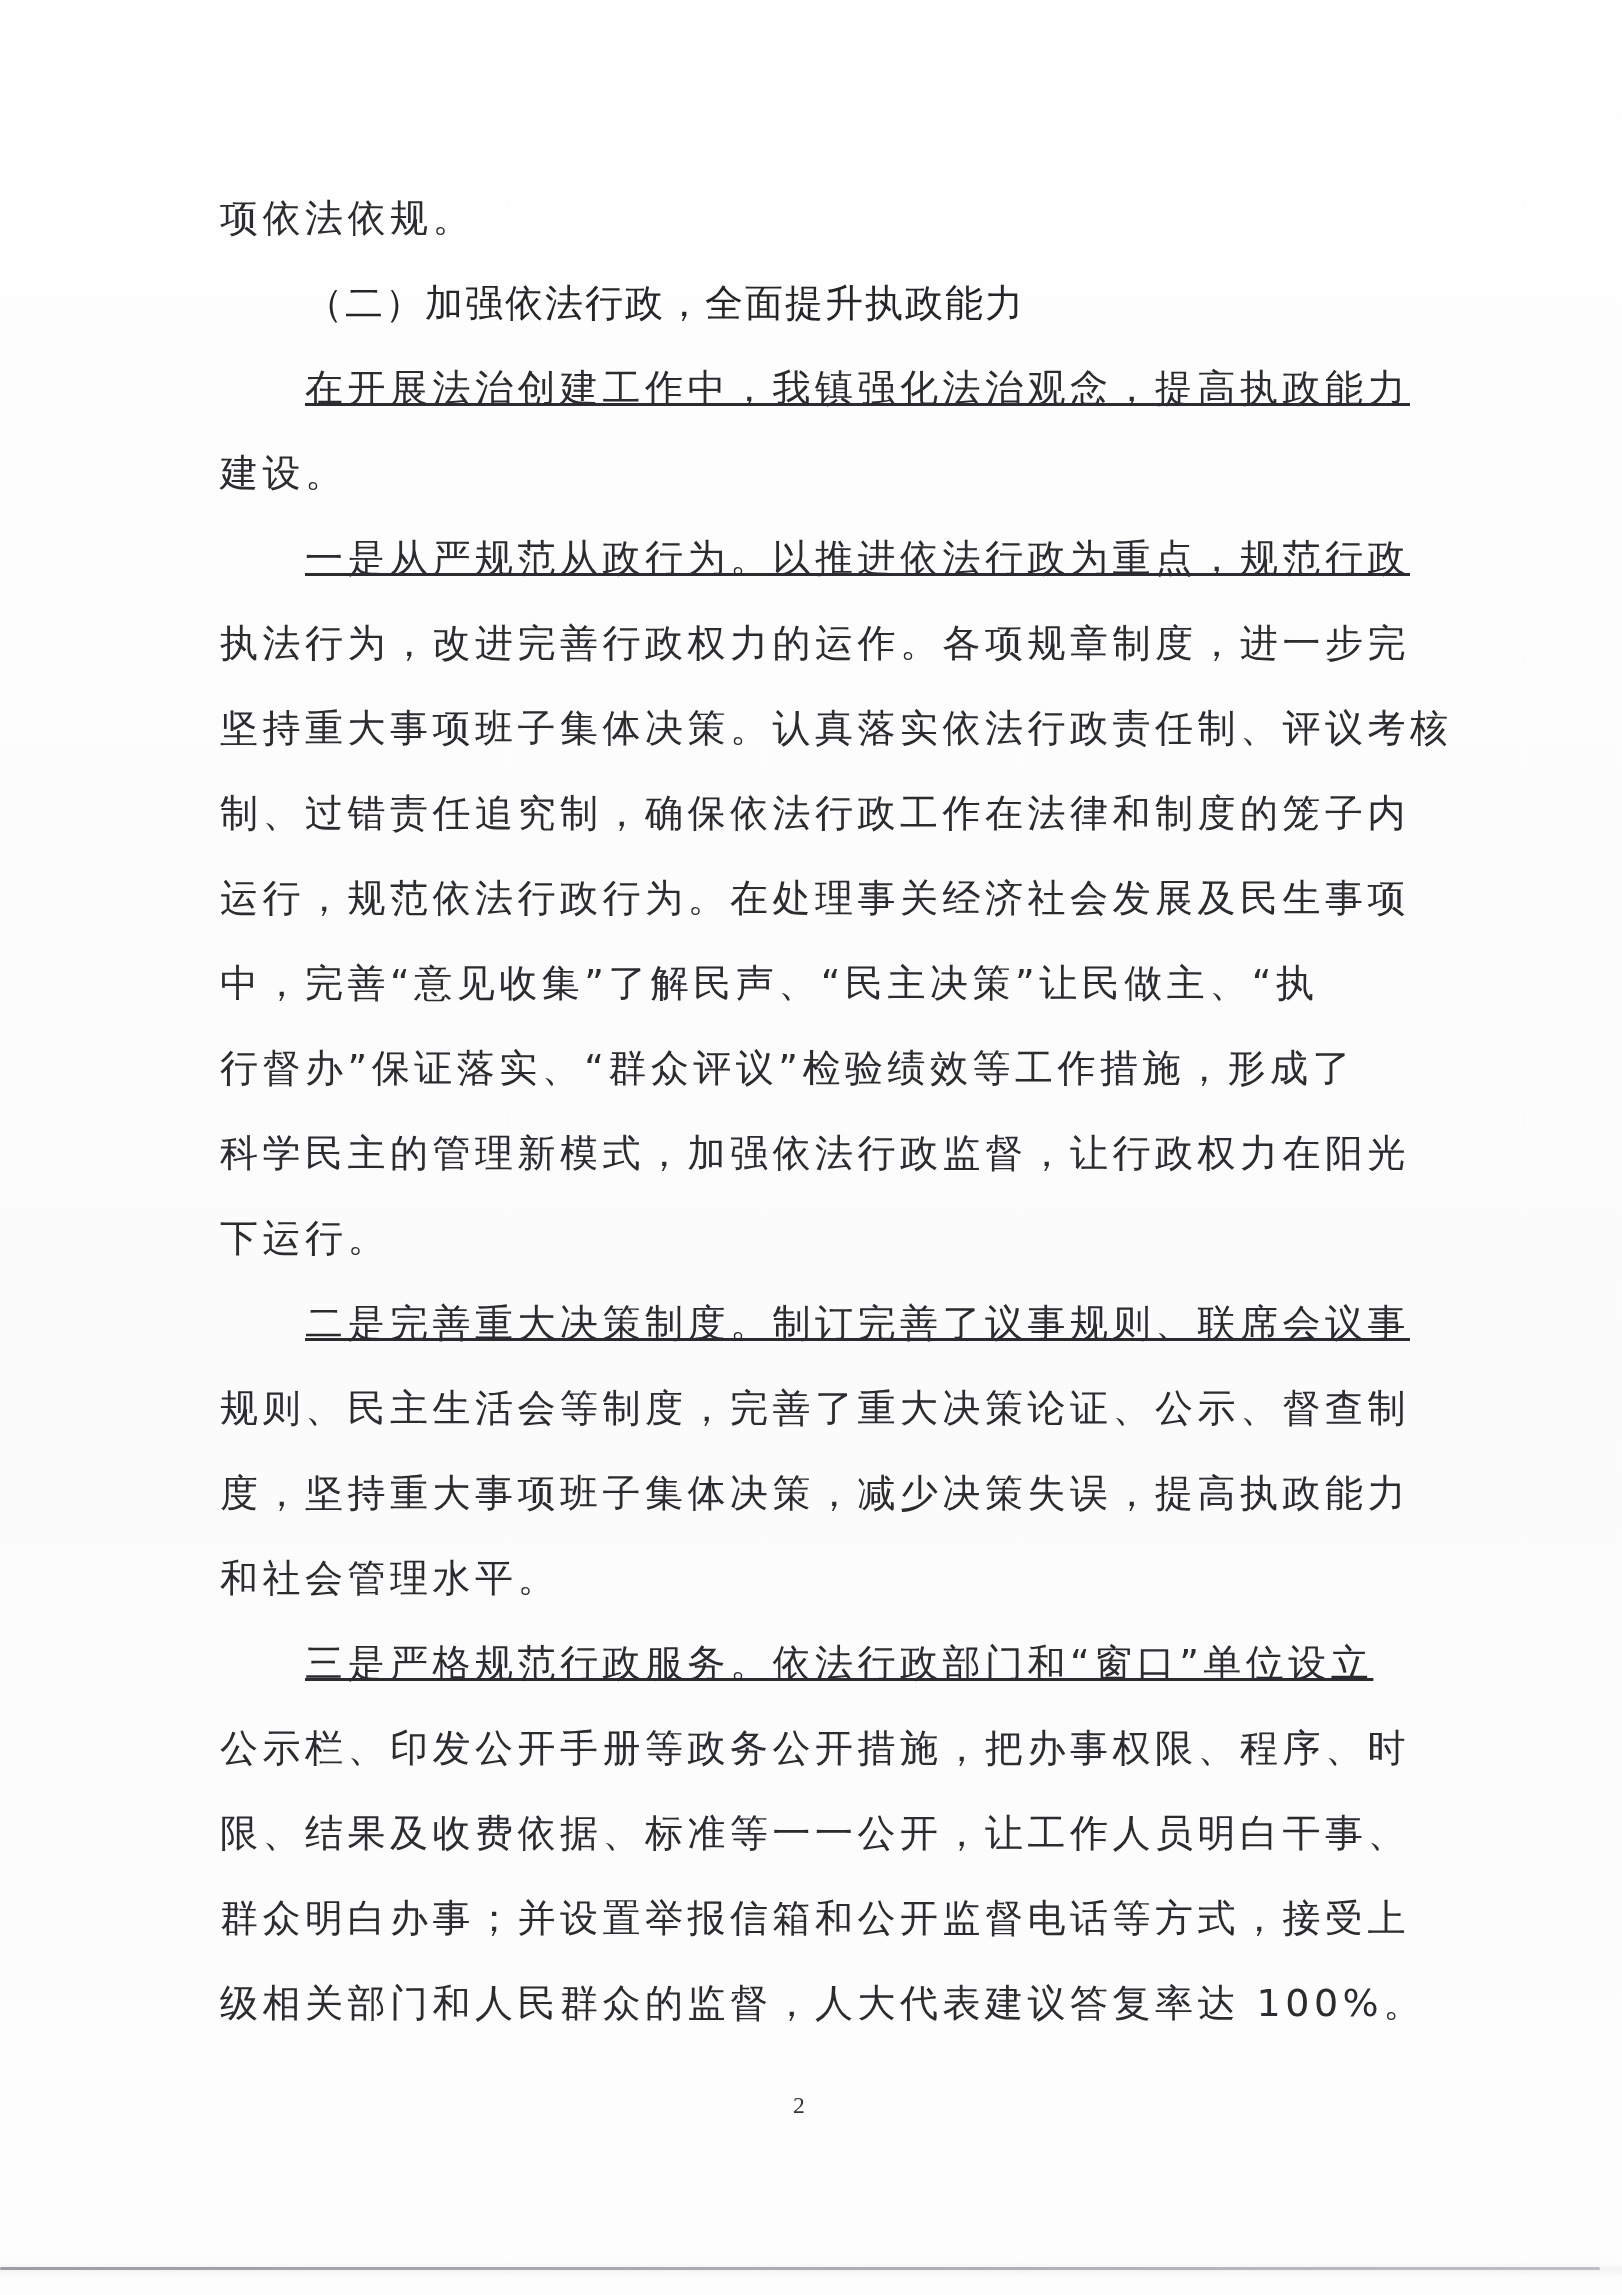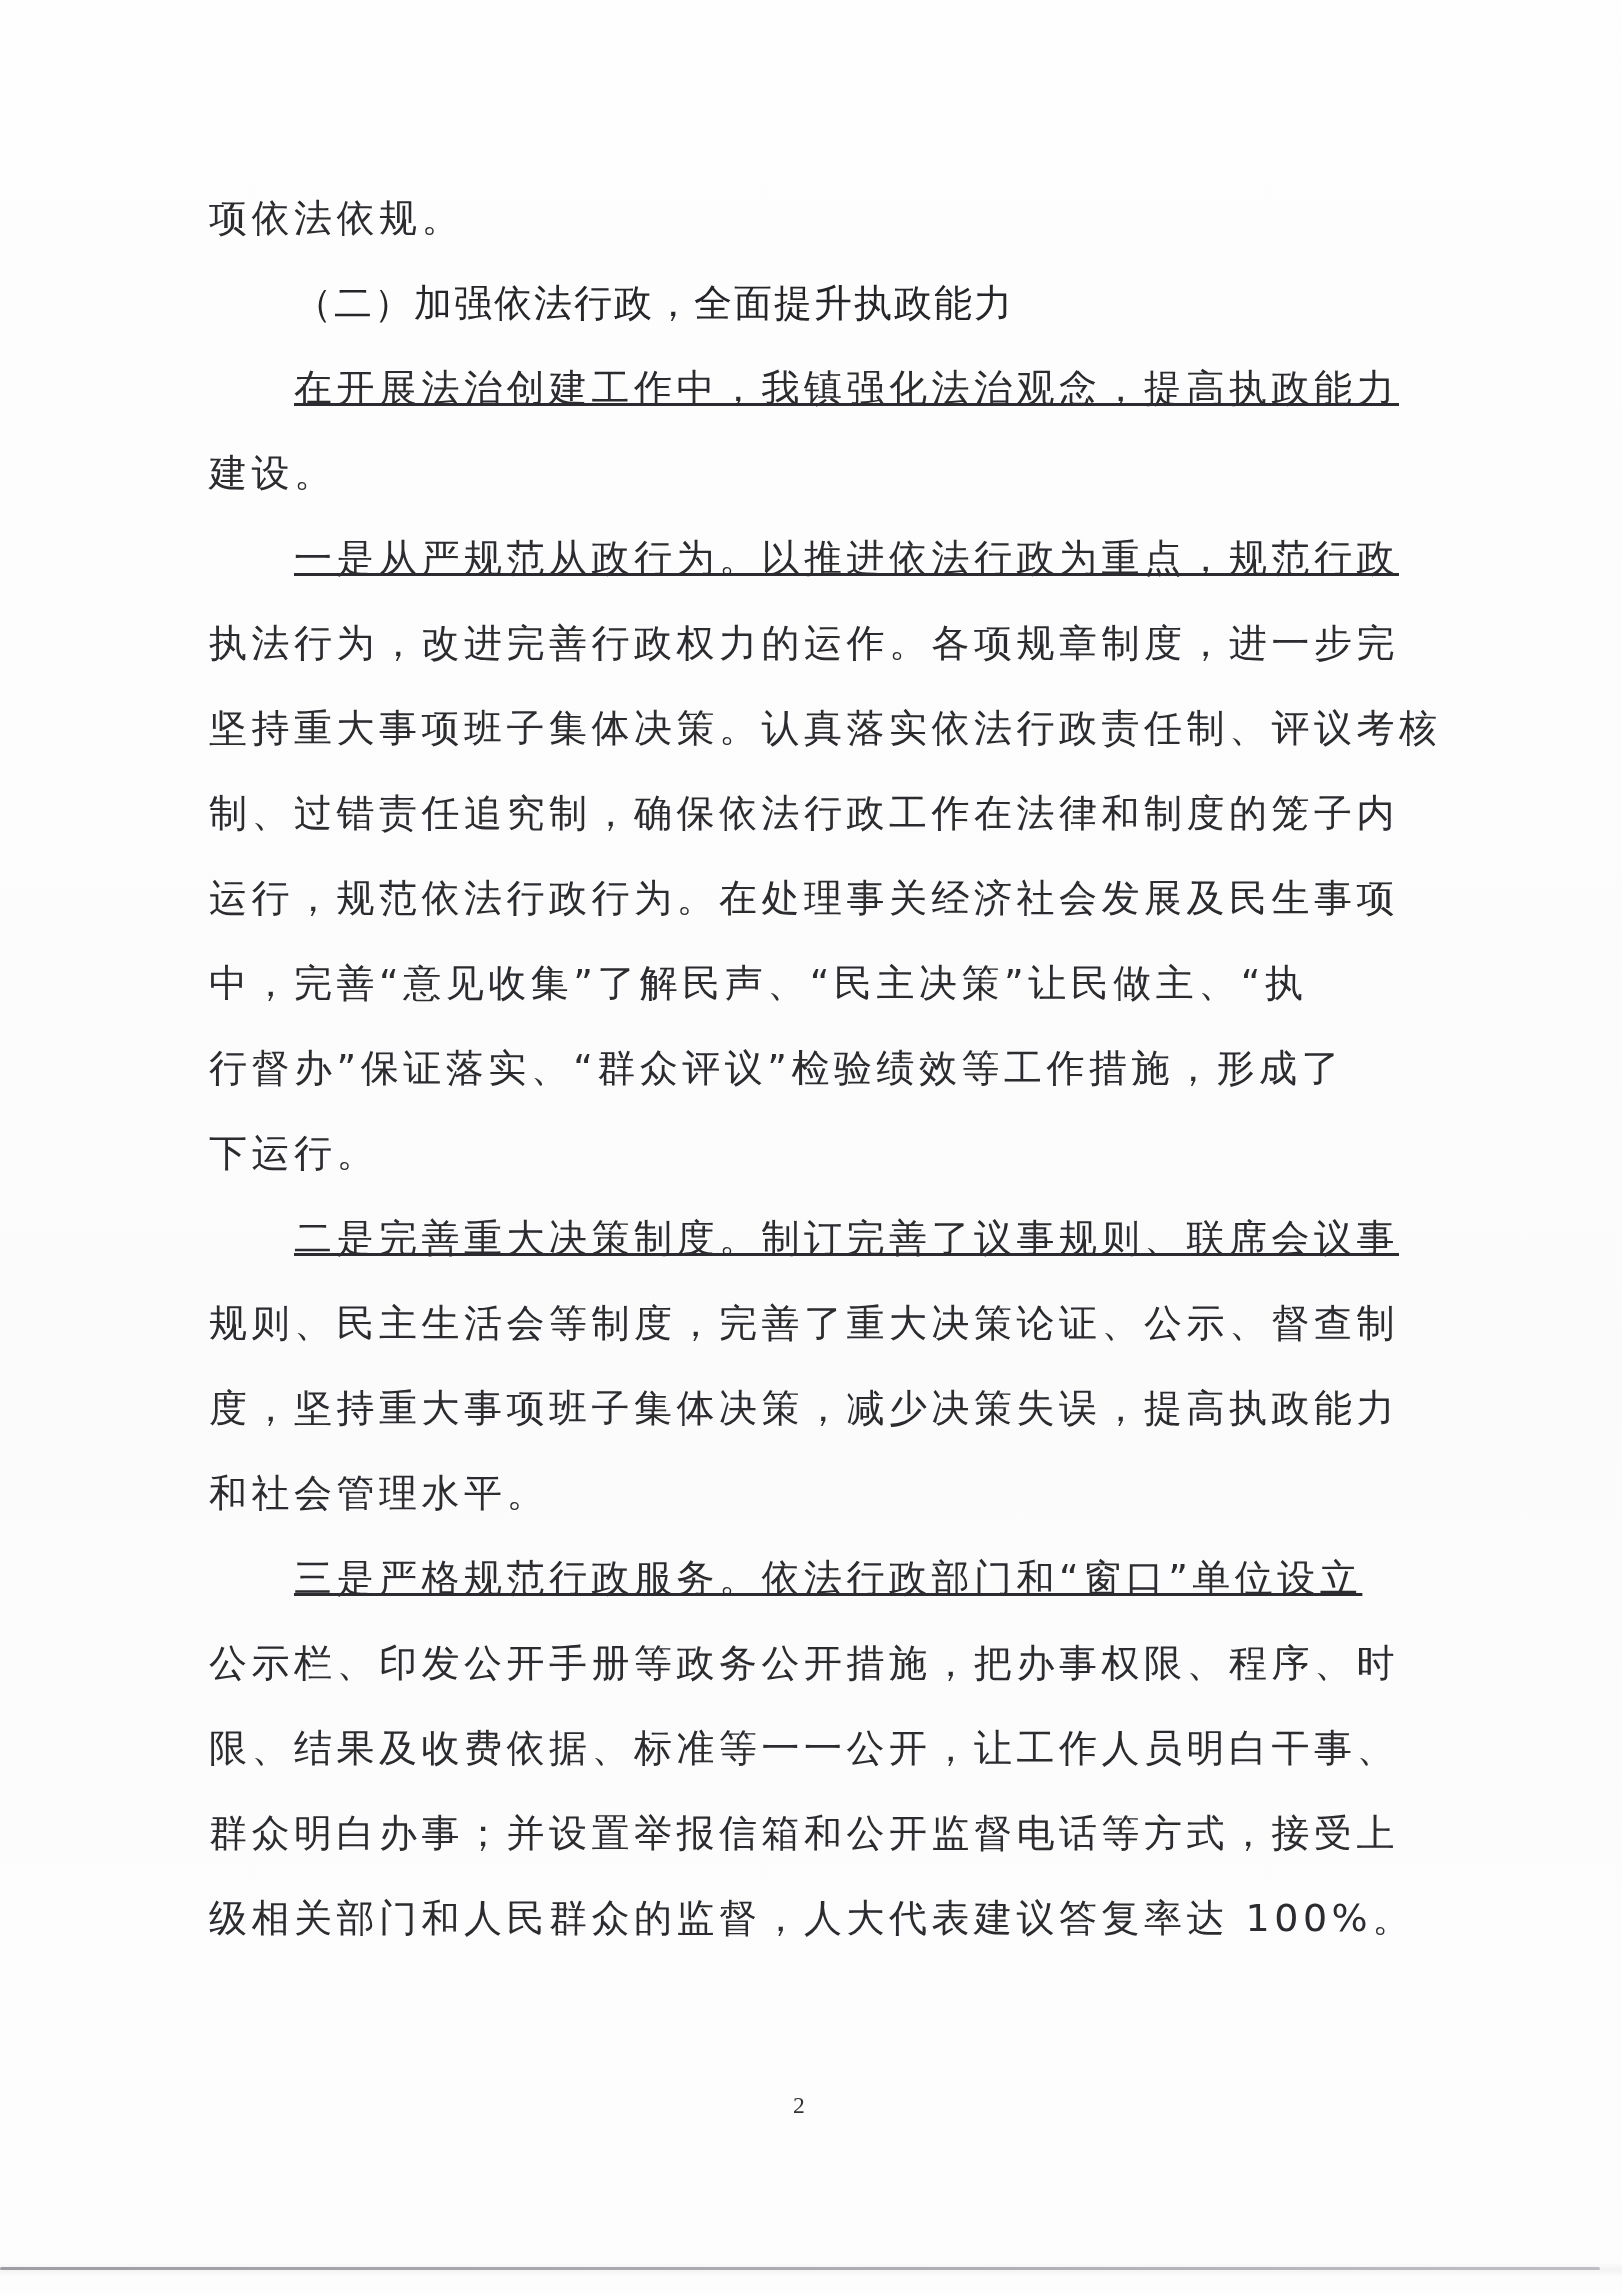--- a/index.html
+++ b/index.html
@@ -17,21 +17,21 @@
   }
   .page {
     position: absolute;
     left: 0; top: 0;
     width: 1623px;
     height: 2295px;
     background: linear-gradient(180deg, #fefefe 0%, #fbfbfc 60%, #fdfdfd 100%);
   }
   .content {
     position: absolute;
-    left: 209px;
+    left: 220px;
     top: 190px;
     width: 1198px;
   }
   .line {
     height: 85px;
     line-height: 56px;
     font-size: 38px;
     letter-spacing: 4.5px;
     white-space: nowrap;
     color: #2b2b30;
@@ -84,20 +84,21 @@
     <div class="line heading">（二）加强依法行政，全面提升执政能力</div>
     <div class="line indent">在开展法治创建工作中，我镇强化法治观念，提高执政能力</div>
     <div class="line">建设。</div>
     <div class="line indent">一是从严规范从政行为。以推进依法行政为重点，规范行政</div>
     <div class="line">执法行为，改进完善行政权力的运作。各项规章制度，进一步完</div>
     <div class="line">坚持重大事项班子集体决策。认真落实依法行政责任制、评议考核</div>
     <div class="line">制、过错责任追究制，确保依法行政工作在法律和制度的笼子内</div>
     <div class="line">运行，规范依法行政行为。在处理事关经济社会发展及民生事项</div>
     <div class="line">中，完善“意见收集”了解民声、“民主决策”让民做主、“执</div>
     <div class="line">行督办”保证落实、“群众评议”检验绩效等工作措施，形成了</div>
+    <div class="line">科学民主的管理新模式，加强依法行政监督，让行政权力在阳光</div>
     <div class="line">下运行。</div>
     <div class="line indent">二是完善重大决策制度。制订完善了议事规则、联席会议事</div>
     <div class="line">规则、民主生活会等制度，完善了重大决策论证、公示、督查制</div>
     <div class="line">度，坚持重大事项班子集体决策，减少决策失误，提高执政能力</div>
     <div class="line">和社会管理水平。</div>
     <div class="line indent">三是严格规范行政服务。依法行政部门和“窗口”单位设立</div>
     <div class="line">公示栏、印发公开手册等政务公开措施，把办事权限、程序、时</div>
     <div class="line">限、结果及收费依据、标准等一一公开，让工作人员明白干事、</div>
     <div class="line">群众明白办事；并设置举报信箱和公开监督电话等方式，接受上</div>
     <div class="line">级相关部门和人民群众的监督，人大代表建议答复率达 100%。</div>

